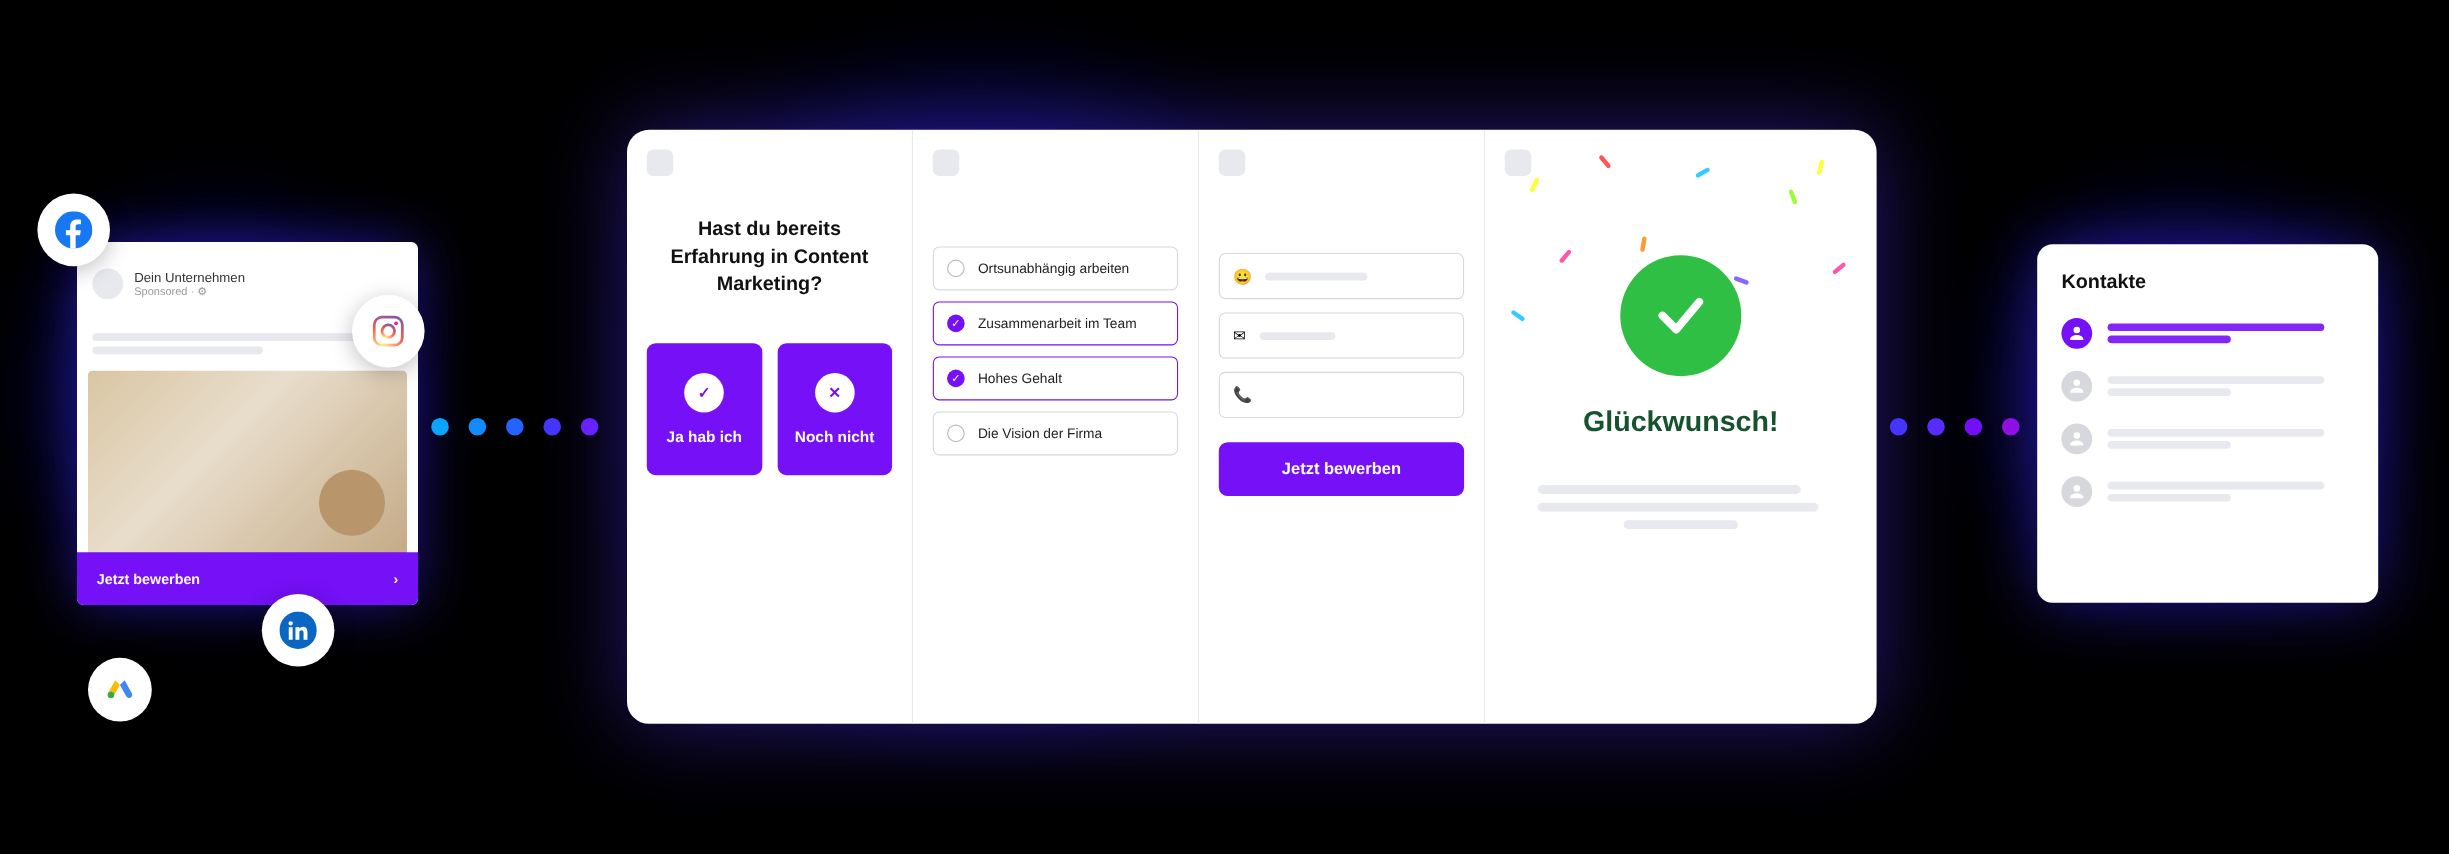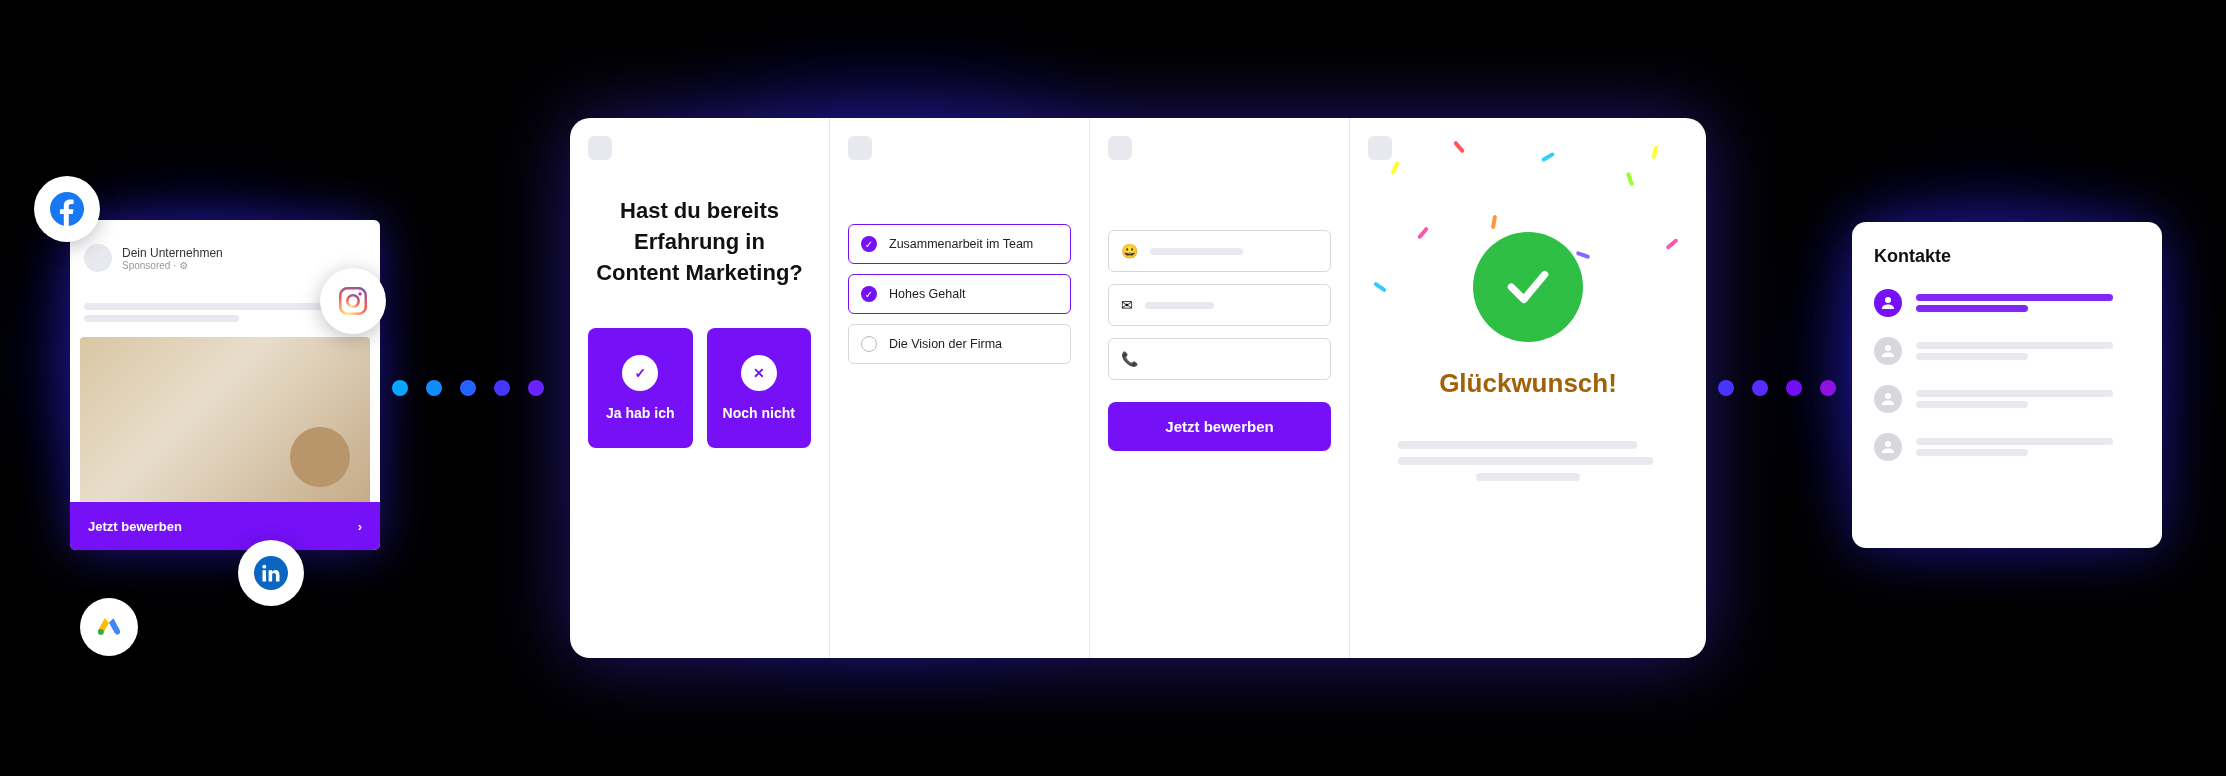--- a/index.html
+++ b/index.html
@@ -56,42 +56,42 @@
   .dots.b .dot:nth-child(2){background:#5a2cff;}
   .dots.b .dot:nth-child(3){background:#7510F7;}
   .dots.b .dot:nth-child(4){background:#9810e0;}
   .dots.b .dot:nth-child(5){background:#c010d0;}
 
   
   .funnel{position:absolute;left:570px;top:118px;width:1136px;height:540px;background:#fff;border-radius:20px;box-shadow:0 0 80px rgba(80,50,255,.45);display:flex;overflow:hidden;}
   .step{flex:0 0 260px;border-right:1px solid var(--grey2);padding:18px 18px 0;display:flex;flex-direction:column;min-width:0;}
   .step.wide{flex:1;border-right:none;position:relative;overflow:hidden;}
   .sq{width:24px;height:24px;border-radius:6px;background:var(--grey2);margin-bottom:36px;}
-  .q{font-size:22px;font-weight:700;text-align:center;line-height:1.4;color:#111;padding:0 4px;}
+  .q{font-size:18px;font-weight:700;text-align:center;line-height:1.4;color:#111;padding:0 4px;}
 
   .pair{display:flex;gap:14px;margin-top:40px;}
   .pbtn{flex:1;background:var(--purple);color:#fff;border-radius:8px;height:120px;display:flex;flex-direction:column;align-items:center;justify-content:center;gap:14px;font-size:14px;font-weight:600;}
   .pbtn .ic{width:36px;height:36px;border-radius:50%;background:#fff;display:flex;align-items:center;justify-content:center;color:var(--purple);font-weight:900;}
 
   .opts{margin-top:28px;display:flex;flex-direction:column;gap:10px;}
   .opt{display:flex;align-items:center;gap:12px;border:1px solid var(--grey1);border-radius:6px;padding:11px 12px;font-size:12.5px;color:#222;}
   .opt .rad{width:16px;height:16px;border-radius:50%;border:1.5px solid #bbb;flex:none;}
   .opt.sel{border:1.5px solid var(--purple);}
   .opt.sel .rad{border:none;background:var(--purple);display:flex;align-items:center;justify-content:center;}
   .opt.sel .rad:after{content:"✓";color:#fff;font-size:10px;}
 
   .fields{margin-top:34px;display:flex;flex-direction:column;gap:12px;}
   .fld{display:flex;align-items:center;gap:12px;border:1px solid var(--grey1);border-radius:6px;padding:12px;}
   .fld .em{font-size:14px;}
   .fld .ph{height:7px;border-radius:4px;background:var(--grey2);}
   .bigbtn{margin-top:22px;background:var(--purple);color:#fff;font-weight:700;font-size:15px;text-align:center;padding:16px;border-radius:8px;}
 
   .success .big{width:110px;height:110px;border-radius:50%;background:var(--green);margin:36px auto 0;display:flex;align-items:center;justify-content:center;}
   .success .big svg{width:50px;height:50px;}
-  .success h2{text-align:center;font-size:26px;font-weight:800;color:#a16207;margin-top:26px;}
+  .success h2{text-align:center;font-size:26px;font-weight:800;color:#14532d;margin-top:26px;}
   .success .bars{margin:34px 30px 0;}
   .success .bars div{height:8px;border-radius:4px;background:var(--grey2);margin:8px 0;}
 
   
   .confetti{position:absolute;inset:0;pointer-events:none;}
   .confetti i{position:absolute;width:4px;height:14px;border-radius:2px;transform:rotate(var(--r));background:var(--c);left:var(--x);top:var(--y);}
 
   
   .contacts{position:absolute;right:64px;top:222px;width:310px;height:326px;background:#fff;border-radius:14px;padding:24px 22px;box-shadow:0 0 60px rgba(60,40,255,.5);}
   .contacts h3{font-size:18px;font-weight:800;margin-bottom:22px;color:#111;}
@@ -193,20 +193,24 @@
         <div class="pbtn">
           <div class="ic">✕</div>
           <span>Noch nicht</span>
         </div>
       </div>
     </div>
 
     <div class="step">
       <div class="sq"></div>
       <div class="opts" id="opts">
+          <div class="opt">
+            <span class="rad"></span>
+            <span>Ortsunabhängig arbeiten</span>
+          </div>
           <div class="opt sel">
             <span class="rad"></span>
             <span>Zusammenarbeit im Team</span>
           </div>
           <div class="opt sel">
             <span class="rad"></span>
             <span>Hohes Gehalt</span>
           </div>
           <div class="opt">
             <span class="rad"></span>

